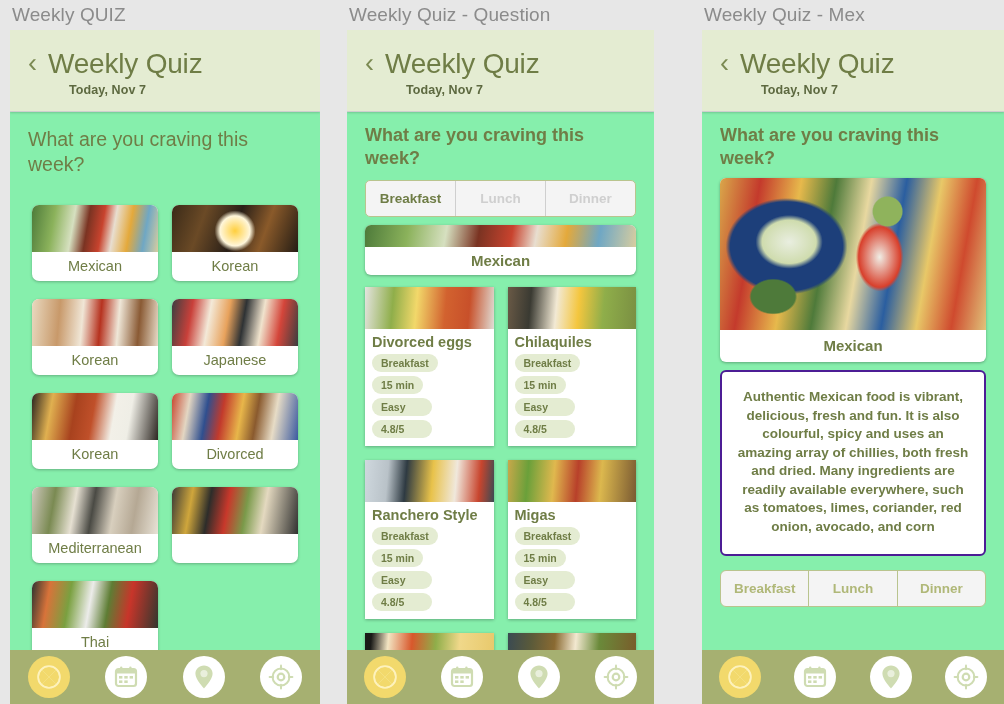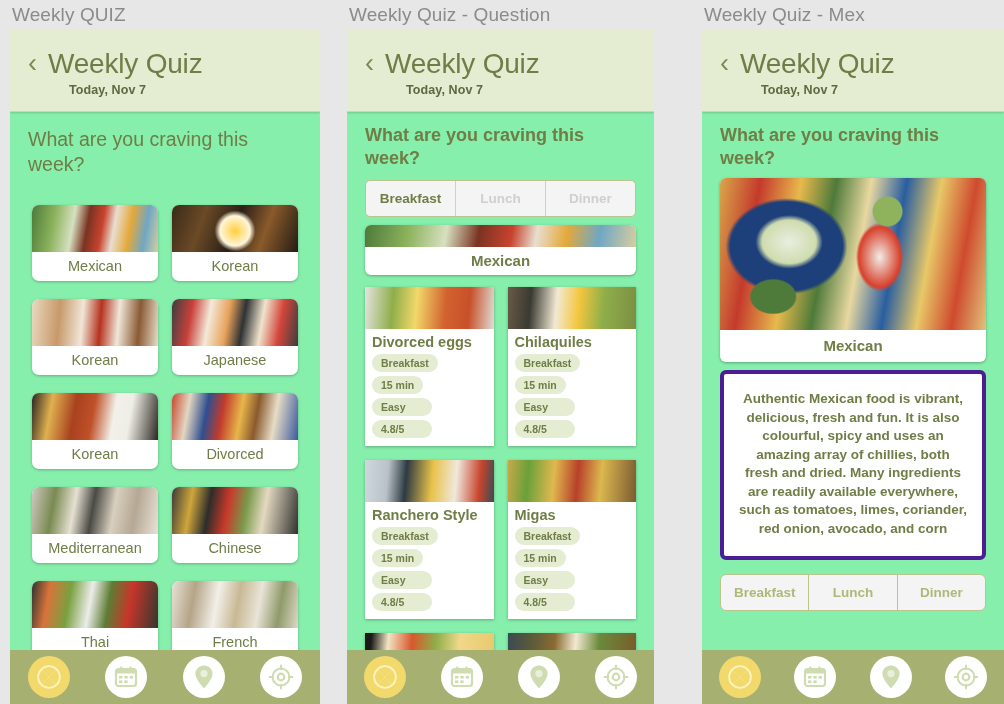--- a/index.html
+++ b/index.html
@@ -134,21 +134,21 @@
   .detail-card{
     margin:8px 18px 0 18px;background:#fff;border-radius:6px;
     box-shadow:0 1px 3px rgba(0,0,0,.3);overflow:hidden;
   }
   .detail-img{height:152px;width:100%;display:block;}
   .detail-label{
     text-align:center;color:#6f7d46;font-size:15px;font-weight:700;
     padding:7px 0 8px;
   }
   .desc-card{
-    margin:8px 18px 0 18px;background:#fff;border:4px solid #4c1d95;
+    margin:8px 18px 0 18px;background:#fff;border:2px solid #4c1d95;
     border-radius:6px;padding:16px 14px 18px 14px;
   }
   .desc-text{
     color:#6f7d46;font-size:13.5px;font-weight:700;line-height:18.5px;
     text-align:center;
   }
 
   
   .bottomnav{
     position:absolute;left:0;bottom:0;
@@ -210,29 +210,24 @@
           <div class="cuisine-card">
             <div class="cuisine-img ph" style="background:linear-gradient(100deg,#c8472f 0%,#e3d6c2 14%,#2f4f8f 28%,#c23a2c 40%,#e8b64a 54%,#8a5a2e 66%,#e7dcc6 80%,#3b5aa0 100%);"></div>
             <div class="cuisine-label">Divorced</div>
           </div>
           <div class="cuisine-card">
             <div class="cuisine-img ph" style="background:linear-gradient(100deg,#cfc9be 0%,#7a8a52 18%,#e6e0d2 34%,#4a4a44 48%,#d8cfbe 64%,#b5a894 80%,#e8e2d6 100%);"></div>
             <div class="cuisine-label">Mediterranean</div>
           </div>
           <div class="cuisine-card">
             <div class="cuisine-img ph" style="background:linear-gradient(100deg,#3a3a36 0%,#cfa63c 16%,#2d2d2a 30%,#c8382b 44%,#7a9a4a 58%,#e4d9c0 72%,#313130 100%);"></div>
-            <div class="cuisine-label">Chinese</div>
           </div>
           <div class="cuisine-card">
             <div class="cuisine-img ph" style="background:linear-gradient(100deg,#2e3330 0%,#d8733a 14%,#7aa040 30%,#ececea 46%,#5e7d34 60%,#c8352a 76%,#32372f 100%);"></div>
             <div class="cuisine-label">Thai</div>
-          </div>
-          <div class="cuisine-card">
-            <div class="cuisine-img ph" style="background:linear-gradient(100deg,#e7e2d6 0%,#b5a487 18%,#f2efe8 36%,#c8b894 52%,#e9e4d8 68%,#8f9a6a 84%,#ded8c8 100%);"></div>
-            <div class="cuisine-label">French</div>
           </div>
         </div>
       </div>
 
       <div class="bottomnav" style="width:310px;height:54px;">
         <div class="navbtn lemon">
           <svg width="30" height="30" viewBox="0 0 30 30">
               <circle cx="15" cy="15" r="13" fill="#f2d96c"></circle>
               <circle cx="15" cy="15" r="11" fill="#fdf2bd"></circle>
               <g fill="#f2d96c">

